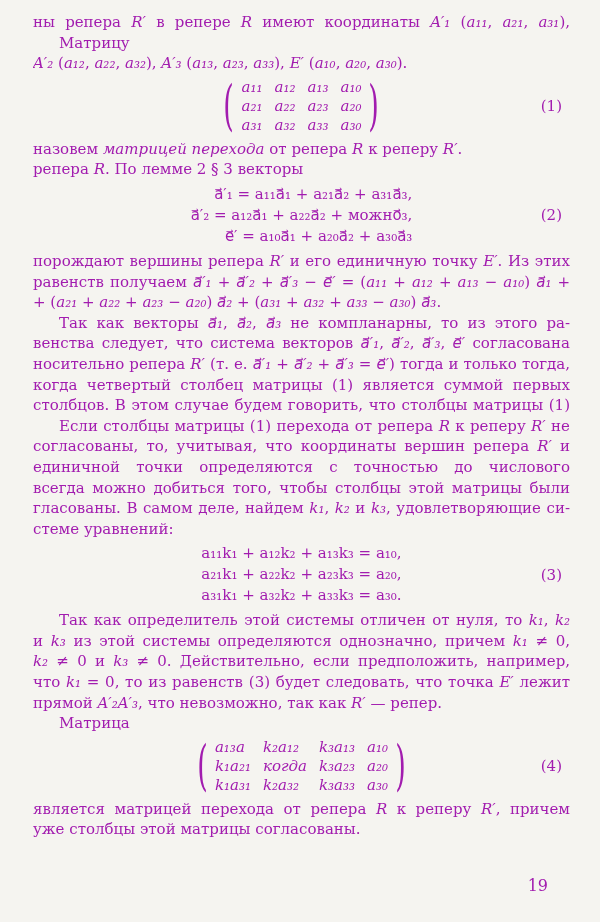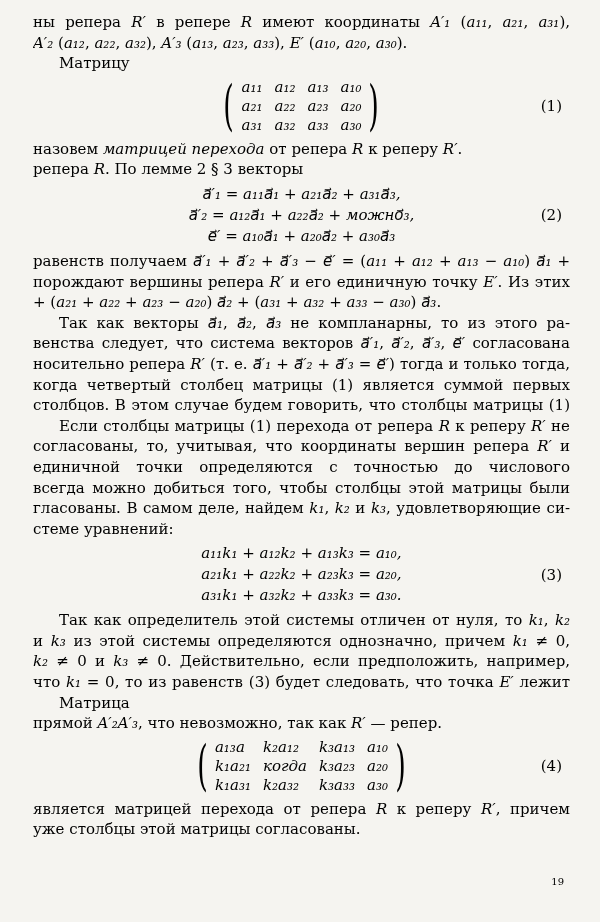--- a/index.html
+++ b/index.html
@@ -32,22 +32,21 @@
 
   i { font-style: italic; }
 
   .eq {
     position: relative;
     text-align: center;
     margin: 4px 0;
   }
   .eqlines {
     display: inline-block;
-    text-align: center;
-    font-style: italic;
+    text-align: right;
     line-height: 21px;
   }
   .eqline { white-space: nowrap; }
   .eqnum {
     position: absolute;
     right: 8px;
     top: 50%;
     transform: translateY(-50%);
     font-style: normal;
   }
@@ -65,34 +64,34 @@
     grid-template-columns: repeat(4, auto);
     column-gap: 12px;
     line-height: 19px;
     font-style: italic;
     justify-items: start;
     margin: 0 6px;
   }
 
   .pagenum {
     position: absolute;
-    right: 36px;
+    right: 52px;
     top: 876px;
-    font-size: 10px;
+    font-size: 16px;
   }
 </style>
 </head>
 <body>
 
-<div class="page" style="background: rgb(245, 244, 240); color: #000000;">
+<div class="page" style="background: rgb(245, 244, 240); color: #a21caf;">
   <div>
 
     <div class="ln jst">ны репера <i>R′</i> в репере <i>R</i> имеют координаты <i>A′₁</i> (<i>a₁₁</i>, <i>a₂₁</i>, <i>a₃₁</i>),</div>
+    <div class="ln ind">Матрицу</div>
     <div class="ln"><i>A′₂</i> (<i>a₁₂</i>, <i>a₂₂</i>, <i>a₃₂</i>), <i>A′₃</i> (<i>a₁₃</i>, <i>a₂₃</i>, <i>a₃₃</i>), <i>E′</i> (<i>a₁₀</i>, <i>a₂₀</i>, <i>a₃₀</i>).</div>
-    <div class="ln ind">Матрицу</div>
 
     <div class="eq">
       <span class="matrix">
         <span class="paren">(</span>
         <span class="mgrid">
           <span>a₁₁</span>
           <span>a₁₂</span>
           <span>a₁₃</span>
           <span>a₁₀</span>
           <span>a₂₁</span>
@@ -114,22 +113,22 @@
 
     <div class="eq">
       <span class="eqlines">
         <div class="eqline">a⃗′₁ = a₁₁a⃗₁ + a₂₁a⃗₂ + a₃₁a⃗₃,</div>
         <div class="eqline">a⃗′₂ = a₁₂a⃗₁ + a₂₂a⃗₂ + можно⃗₃,</div>
         <div class="eqline">e⃗′ = a₁₀a⃗₁ + a₂₀a⃗₂ + a₃₀a⃗₃</div>
       </span>
       <span class="eqnum">(2)</span>
     </div>
 
+    <div class="ln jst">порождают вершины репера <i>R′</i> и его единичную точку <i>E′</i>. Из этих</div>
     <div class="ln jst">равенств получаем <i>a⃗′₁</i> + <i>a⃗′₂</i> + <i>a⃗′₃</i> − <i>e⃗′</i> = (<i>a₁₁</i> + <i>a₁₂</i> + <i>a₁₃</i> − <i>a₁₀</i>) <i>a⃗₁</i> +</div>
-    <div class="ln jst">порождают вершины репера <i>R′</i> и его единичную точку <i>E′</i>. Из этих</div>
     <div class="ln">+ (<i>a₂₁</i> + <i>a₂₂</i> + <i>a₂₃</i> − <i>a₂₀</i>) <i>a⃗₂</i> + (<i>a₃₁</i> + <i>a₃₂</i> + <i>a₃₃</i> − <i>a₃₀</i>) <i>a⃗₃</i>.</div>
 
     <div class="ln ind jst gap">Так как векторы <i>a⃗₁</i>, <i>a⃗₂</i>, <i>a⃗₃</i> не компланарны, то из этого ра-</div>
     <div class="ln jst">венства следует, что система векторов <i>a⃗′₁</i>, <i>a⃗′₂</i>, <i>a⃗′₃</i>, <i>e⃗′</i> согласована от-</div>
     <div class="ln jst">носительно репера <i>R′</i> (т. е. <i>a⃗′₁</i> + <i>a⃗′₂</i> + <i>a⃗′₃</i> = <i>e⃗′</i>) тогда и только тогда,</div>
     <div class="ln jst">когда четвертый столбец матрицы (1) является суммой первых трех</div>
     <div class="ln jst">столбцов. В этом случае будем говорить, что столбцы матрицы (1)</div>
     <div class="ln ind jst">Если столбцы матрицы (1) перехода от репера <i>R</i> к реперу <i>R′</i> не</div>
     <div class="ln jst">согласованы, то, учитывая, что координаты вершин репера <i>R′</i> и его</div>
     <div class="ln jst">единичной точки определяются с точностью до числового множителя,</div>
@@ -143,22 +142,22 @@
         <div class="eqline">a₂₁k₁ + a₂₂k₂ + a₂₃k₃ = a₂₀,</div>
         <div class="eqline">a₃₁k₁ + a₃₂k₂ + a₃₃k₃ = a₃₀.</div>
       </span>
       <span class="eqnum">(3)</span>
     </div>
 
     <div class="ln ind jst">Так как определитель этой системы отличен от нуля, то <i>k₁</i>, <i>k₂</i></div>
     <div class="ln jst">и <i>k₃</i> из этой системы определяются однозначно, причем <i>k₁</i> ≠ 0,</div>
     <div class="ln jst"><i>k₂</i> ≠ 0 и <i>k₃</i> ≠ 0. Действительно, если предположить, например,</div>
     <div class="ln jst">что <i>k₁</i> = 0, то из равенств (3) будет следовать, что точка <i>E′</i> лежит на</div>
+    <div class="ln">прямой <i>A′₂A′₃</i>, что невозможно, так как <i>R′</i> — репер.</div>
     <div class="ln ind">Матрица</div>
-    <div class="ln">прямой <i>A′₂A′₃</i>, что невозможно, так как <i>R′</i> — репер.</div>
 
     <div class="eq">
       <span class="matrix">
         <span class="paren">(</span>
         <span class="mgrid">
           <span>a₁₃a</span>
           <span>k₂a₁₂</span>
           <span>k₃a₁₃</span>
           <span>a₁₀</span>
           <span>k₁a₂₁</span>

